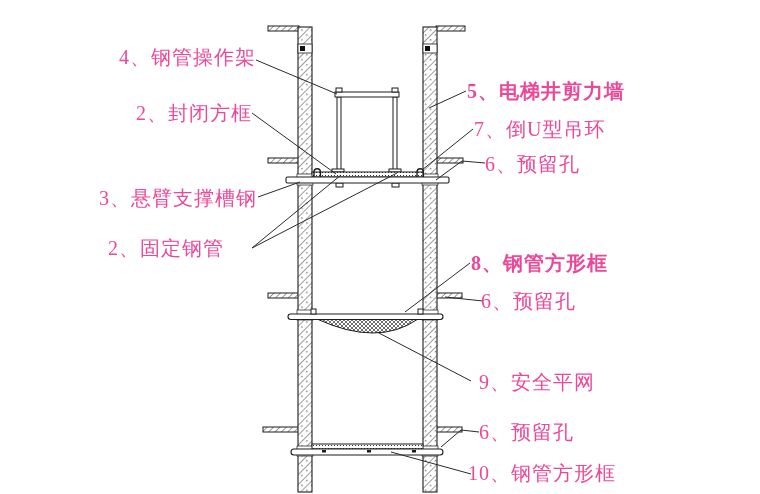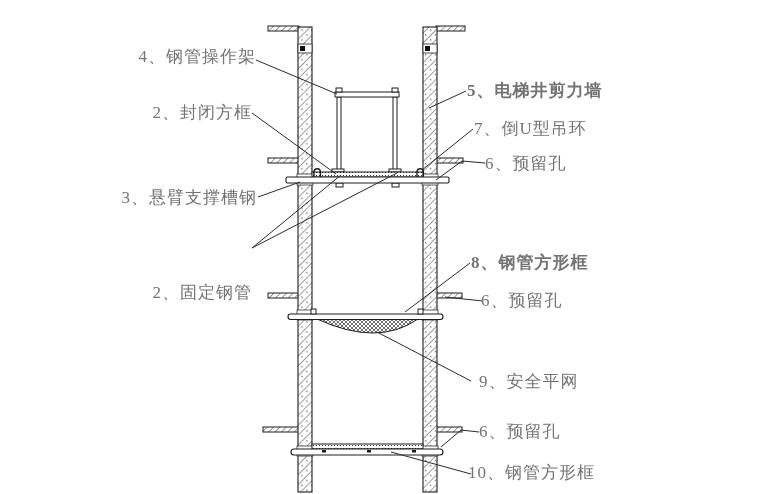--- a/index.html
+++ b/index.html
@@ -6,23 +6,23 @@
   .canvas{
     position:relative;
     width:760px;height:494px;
     background:#ffffff;
     overflow:hidden;
     font-family:"Liberation Serif","DejaVu Serif",serif;
   }
   .canvas svg{position:absolute;left:0;top:0;}
   .lbl{
     position:absolute;
-    font-size:17px;
+    font-size:20px;
     line-height:18px;
-    color:#737373;
+    color:#ec4899;
     letter-spacing:1px;
     white-space:nowrap;
     font-family:"Liberation Serif","DejaVu Serif",serif;
   }
 </style>
 </head>
 <body>
 
 <div class="canvas">
 
@@ -128,21 +128,21 @@
       <polyline points="483,301 445,297"></polyline>
       <polyline points="471,381 377,332"></polyline>
       <polyline points="479,432 461,430 441,447"></polyline>
       <polyline points="471,474 391,452"></polyline>
     </g>
   </svg>
 
   <div class="lbl" style="right:504px;top:48px;">4、钢管操作架</div>
   <div class="lbl" style="right:508px;top:104px;">2、封闭方框</div>
   <div class="lbl" style="right:503px;top:189px;text-align:center;">3、悬臂支撑槽钢</div>
-  <div class="lbl" style="right:508px;top:239px;margin-top:45px;">2、固定钢管</div>
+  <div class="lbl" style="right:536px;top:239px;">2、固定钢管</div>
 
   <div class="lbl" style="left:467px;top:82px;font-weight:bold;">5、电梯井剪力墙</div>
   <div class="lbl" style="left:474px;top:120px;text-align:center;">7、倒U型吊环</div>
   <div class="lbl" style="left:485px;top:155px;">6、预留孔</div>
   <div class="lbl" style="left:471px;top:254px;font-weight:bold;">8、钢管方形框</div>
   <div class="lbl" style="left:481px;top:292px;">6、预留孔</div>
   <div class="lbl" style="left:471px;top:373px;margin-left:8px;">9、安全平网</div>
   <div class="lbl" style="left:479px;top:423px;">6、预留孔</div>
   <div class="lbl" style="left:468px;top:464px;">10、钢管方形框</div>
 

